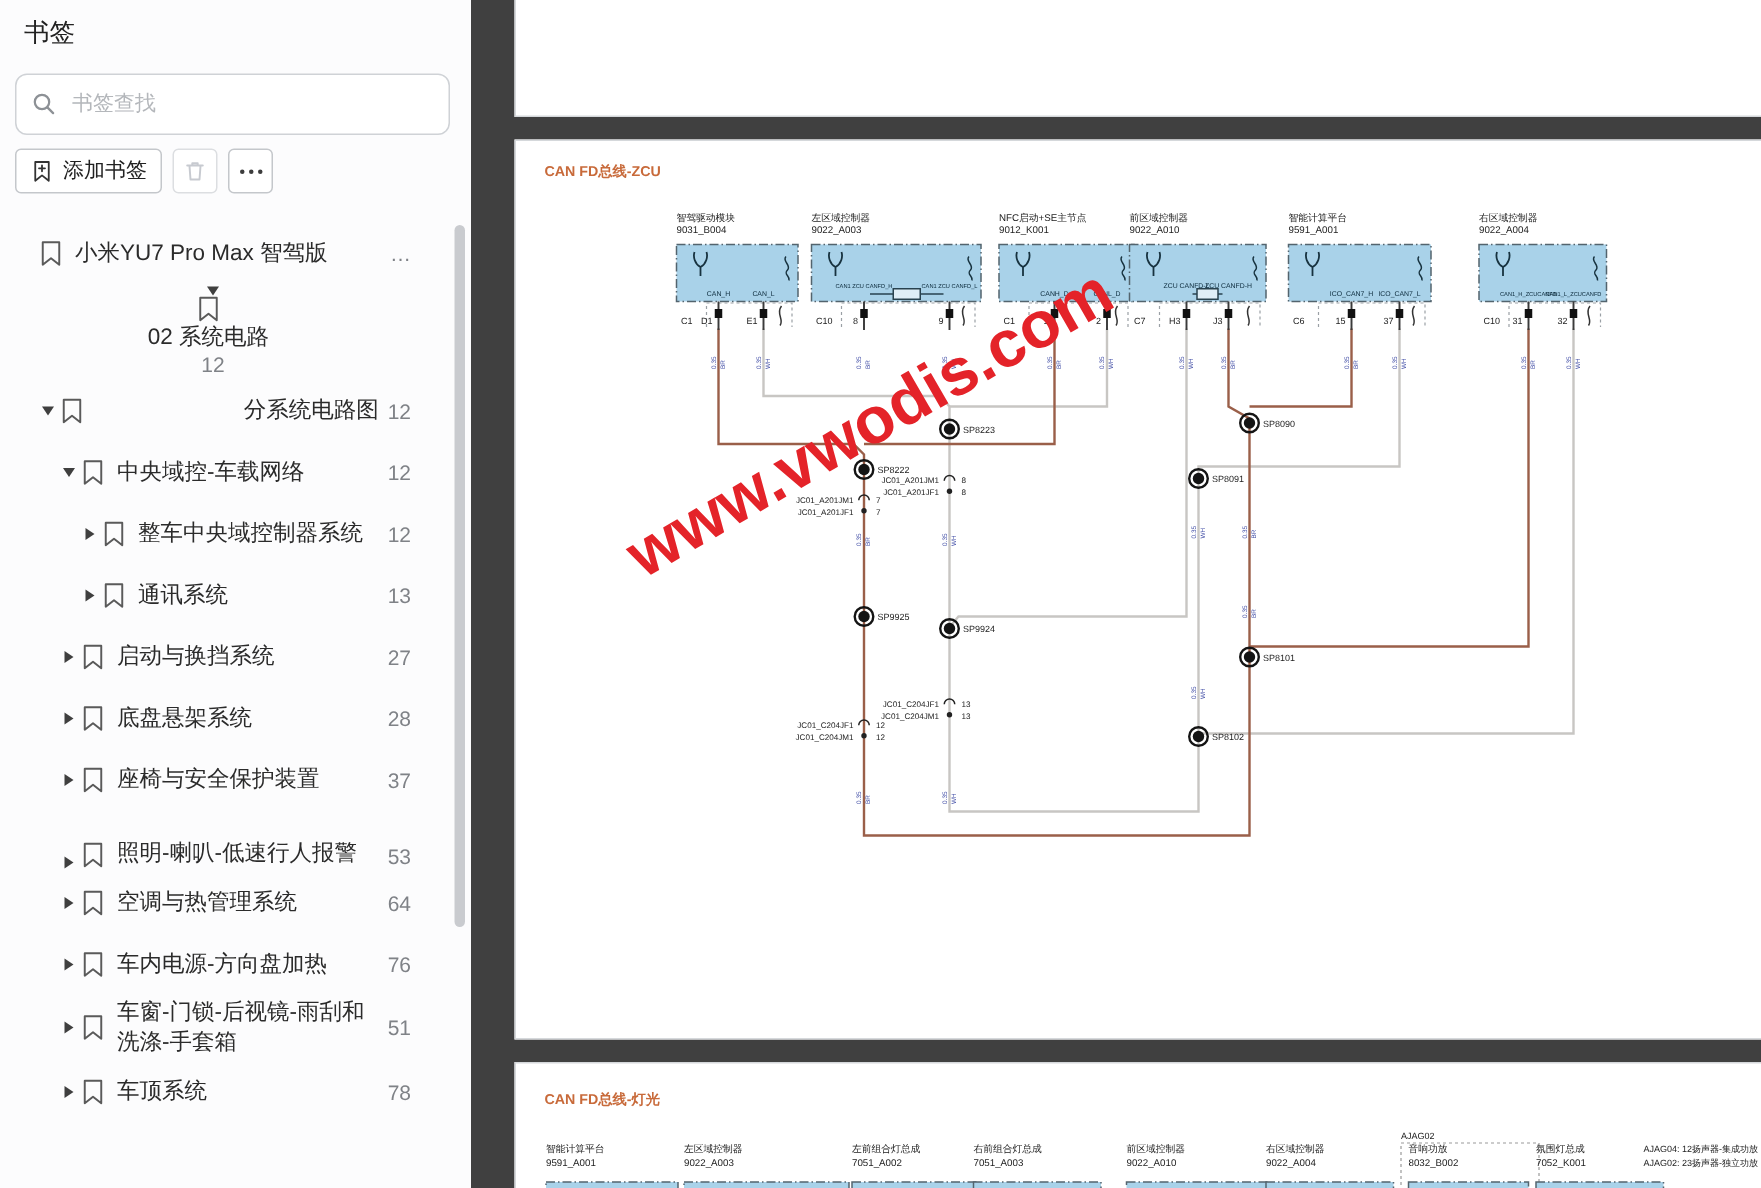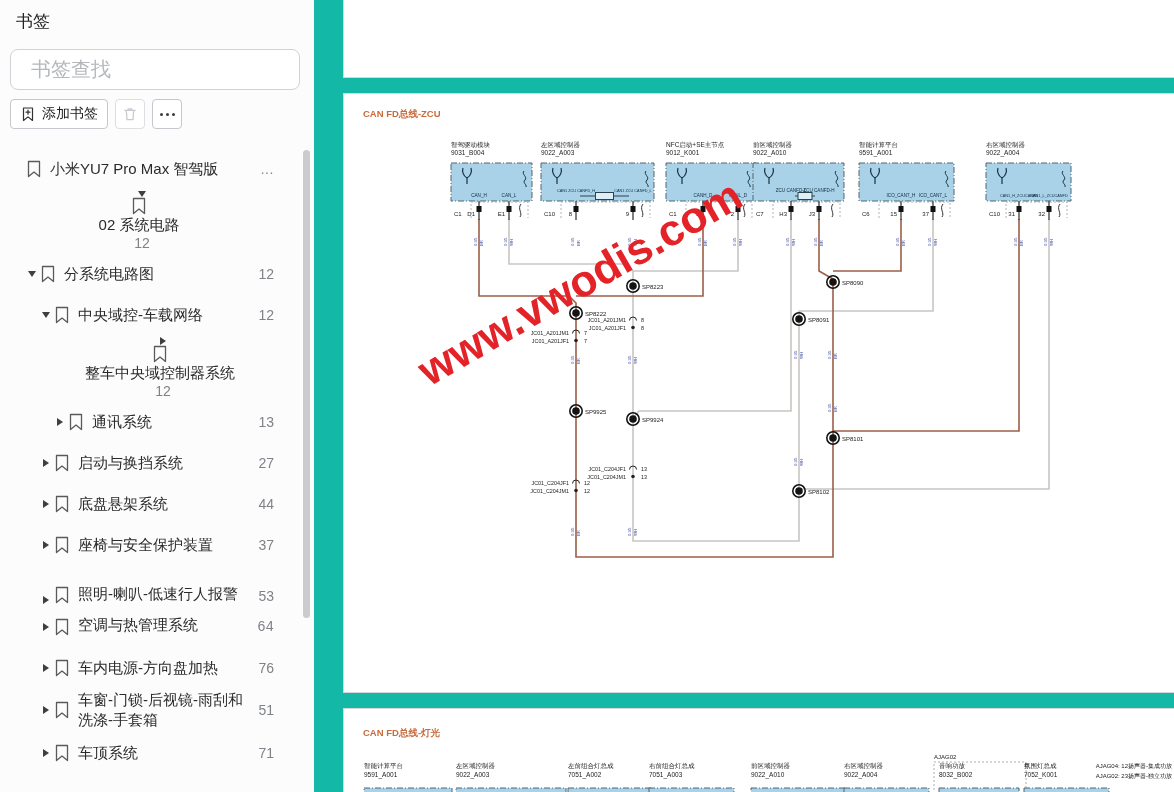--- a/index.html
+++ b/index.html
@@ -8,21 +8,21 @@
   
   .sidebar{position:absolute;left:0;top:0;width:377px;height:792px;background:#fcfcfd;
            border-right:1px solid #d6d8db;box-sizing:border-box;padding-left:32px;}
   .sb-header{position:absolute;left:16px;top:6px;right:16px;height:30px;display:flex;
              align-items:center;justify-content:space-between;}
   .sb-title{font-size:17px;color:#222;}
   .close-btn{font-size:16px;color:#3c3c3c;cursor:pointer;line-height:16px;}
   .search-box{position:absolute;left:10px;top:49px;width:290px;height:41px;border:1px solid #cfd2d6;
               border-radius:8px;background:#fff;display:flex;align-items:center;box-sizing:border-box;
               padding:0 10px;gap:8px;}
-  .search-box input{border:none;outline:none;flex:1;font-size:20px;color:#404040;background:transparent;}
+  .search-box input{border:none;outline:none;flex:1;font-size:14px;color:#404040;background:transparent;font-family:Liberation Serif, serif;}
   .search-box input::placeholder{color:#b4b7bb;}
   .toolbar{position:absolute;left:10px;top:99px;display:flex;gap:7px;}
   .btn{height:30px;border:1px solid #c4c7cb;border-radius:4px;background:#fff;display:flex;
        align-items:center;padding:0 9px;font-size:14px;color:#222;gap:6px;box-sizing:border-box;}
   .btn.icon-only{width:30px;padding:0;justify-content:center;}
   .btn.disabled{border-color:#dcdee1;}
   .dots{display:flex;gap:3px;}
   .dots i{width:3px;height:3px;border-radius:50%;background:#3c3c3c;}
   
   .tree{position:absolute;top:148px;left:0;width:300px;}
@@ -36,21 +36,21 @@
          border-right:4px solid transparent;display:block;}
   .tri-r{width:0;height:0;border-left:6px solid #3f3f3f;border-top:4px solid transparent;
          border-bottom:4px solid transparent;display:block;}
   .bm-ic{width:16px;height:18px;margin:0 8px 0 1px;flex:none;}
   .lbl{flex:1;font-size:15px;color:#2b2b2b;line-height:20px;padding-right:6px;}
   .pg{font-size:14px;color:#7f8287;flex:none;}
   .trail{font-size:14px;color:#7f8287;flex:none;}
   .scroll-thumb{position:absolute;left:303px;top:150px;width:7px;height:468px;border-radius:4px;
                 background:#c9cbcf;}
   
-  .main{position:absolute;left:314px;top:0;width:860px;height:792px;background:#14b8a6;overflow:hidden;}
+  .main{position:absolute;left:314px;top:0;width:860px;height:792px;background:#404040;overflow:hidden;}
   .page{position:absolute;left:29px;width:831px;background:#fff;border:1px solid #d5d8db;
         box-sizing:content-box;}
   #page1{top:-20px;height:96px;}
   #page2{top:93px;height:598px;}
   #page3{top:708px;height:160px;}
   .page-title{position:absolute;left:19px;font-size:9.5px;font-weight:bold;color:#c86a3a;z-index:3;}
   #page2 .page-title{top:14px;}
   #page3 .page-title{top:18px;}
   .diagram-svg{position:absolute;left:0;top:0;z-index:1;}
   svg{font-family:"Liberation Sans",sans-serif;}
@@ -106,41 +106,41 @@
       <div class="row" style="padding-left: 10px; flex-direction: column;">
         <span class="arrow">
           <i class="tri-d"></i>
         </span>
         <svg class="bm-ic" width="16" height="18" viewBox="0 0 16 18">
           <path d="M2.5 1.5 h11 v15 l-5.5 -4.4 l-5.5 4.4 z" fill="none" stroke="#5a5a5a" stroke-width="1.3" stroke-linejoin="round"></path>
         </svg>
         <span class="lbl">02 系统电路</span>
         <span class="pg">12</span>
       </div>
-      <div class="row" style="padding-left: 24px;">
+      <div class="row" style="padding-left: 24px; text-align: right;">
         <span class="arrow">
           <i class="tri-d"></i>
         </span>
         <svg class="bm-ic" width="16" height="18" viewBox="0 0 16 18">
           <path d="M2.5 1.5 h11 v15 l-5.5 -4.4 l-5.5 4.4 z" fill="none" stroke="#5a5a5a" stroke-width="1.3" stroke-linejoin="round"></path>
         </svg>
         <span class="lbl">分系统电路图</span>
         <span class="pg">12</span>
       </div>
       <div class="row" style="padding-left: 38px;">
         <span class="arrow">
           <i class="tri-d"></i>
         </span>
         <svg class="bm-ic" width="16" height="18" viewBox="0 0 16 18">
           <path d="M2.5 1.5 h11 v15 l-5.5 -4.4 l-5.5 4.4 z" fill="none" stroke="#5a5a5a" stroke-width="1.3" stroke-linejoin="round"></path>
         </svg>
         <span class="lbl">中央域控-车载网络</span>
         <span class="pg">12</span>
       </div>
-      <div class="row" style="padding-left: 52px; flex-direction: column;">
+      <div class="row" style="padding-left: 52px;">
         <span class="arrow">
           <i class="tri-r"></i>
         </span>
         <svg class="bm-ic" width="16" height="18" viewBox="0 0 16 18">
           <path d="M2.5 1.5 h11 v15 l-5.5 -4.4 l-5.5 4.4 z" fill="none" stroke="#5a5a5a" stroke-width="1.3" stroke-linejoin="round"></path>
         </svg>
         <span class="lbl">整车中央域控制器系统</span>
         <span class="pg">12</span>
       </div>
       <div class="row" style="padding-left: 52px;">
@@ -164,21 +164,21 @@
         <span class="pg">27</span>
       </div>
       <div class="row" style="padding-left: 38px;">
         <span class="arrow">
           <i class="tri-r"></i>
         </span>
         <svg class="bm-ic" width="16" height="18" viewBox="0 0 16 18">
           <path d="M2.5 1.5 h11 v15 l-5.5 -4.4 l-5.5 4.4 z" fill="none" stroke="#5a5a5a" stroke-width="1.3" stroke-linejoin="round"></path>
         </svg>
         <span class="lbl">底盘悬架系统</span>
-        <span class="pg">44</span>
+        <span class="pg">28</span>
       </div>
       <div class="row" style="padding-left: 38px;">
         <span class="arrow">
           <i class="tri-r"></i>
         </span>
         <svg class="bm-ic" width="16" height="18" viewBox="0 0 16 18">
           <path d="M2.5 1.5 h11 v15 l-5.5 -4.4 l-5.5 4.4 z" fill="none" stroke="#5a5a5a" stroke-width="1.3" stroke-linejoin="round"></path>
         </svg>
         <span class="lbl">座椅与安全保护装置</span>
         <span class="pg">37</span>
@@ -186,21 +186,21 @@
       <div class="row" style="padding-left: 38px; align-items: flex-end;">
         <span class="arrow">
           <i class="tri-r"></i>
         </span>
         <svg class="bm-ic" width="16" height="18" viewBox="0 0 16 18">
           <path d="M2.5 1.5 h11 v15 l-5.5 -4.4 l-5.5 4.4 z" fill="none" stroke="#5a5a5a" stroke-width="1.3" stroke-linejoin="round"></path>
         </svg>
         <span class="lbl">照明-喇叭-低速行人报警</span>
         <span class="pg">53</span>
       </div>
-      <div class="row" style="padding-left: 38px; font-family: Liberation Mono, monospace;">
+      <div class="row" style="padding-left: 38px;">
         <span class="arrow">
           <i class="tri-r"></i>
         </span>
         <svg class="bm-ic" width="16" height="18" viewBox="0 0 16 18">
           <path d="M2.5 1.5 h11 v15 l-5.5 -4.4 l-5.5 4.4 z" fill="none" stroke="#5a5a5a" stroke-width="1.3" stroke-linejoin="round"></path>
         </svg>
         <span class="lbl">空调与热管理系统</span>
         <span class="pg">64</span>
       </div>
       <div class="row" style="padding-left: 38px;">
@@ -224,21 +224,21 @@
         <span class="pg">51</span>
       </div>
       <div class="row" style="padding-left: 38px;">
         <span class="arrow">
           <i class="tri-r"></i>
         </span>
         <svg class="bm-ic" width="16" height="18" viewBox="0 0 16 18">
           <path d="M2.5 1.5 h11 v15 l-5.5 -4.4 l-5.5 4.4 z" fill="none" stroke="#5a5a5a" stroke-width="1.3" stroke-linejoin="round"></path>
         </svg>
         <span class="lbl">车顶系统</span>
-        <span class="pg">71</span>
+        <span class="pg">78</span>
       </div>
     </div>
   <div class="scroll-thumb"></div>
 </div>
 
 <div class="main">
   <div class="page" id="page1"></div>
 
   <div class="page" id="page2">
     <div class="page-title">CAN FD总线-ZCU</div>

